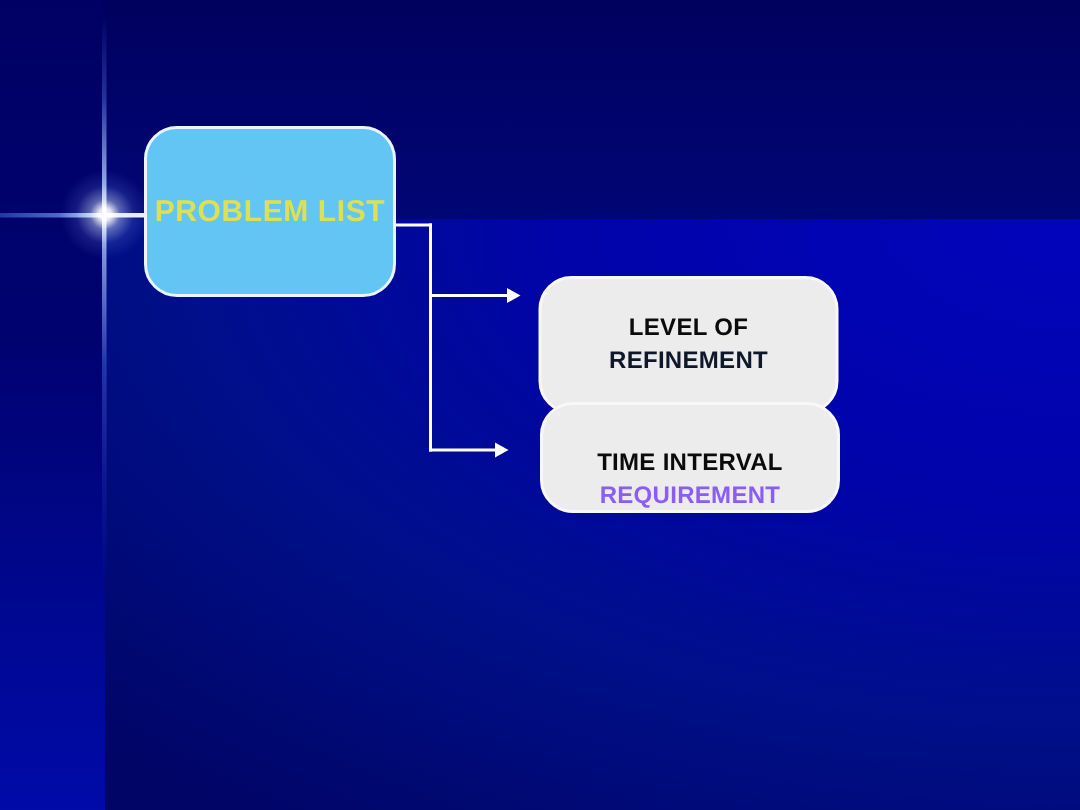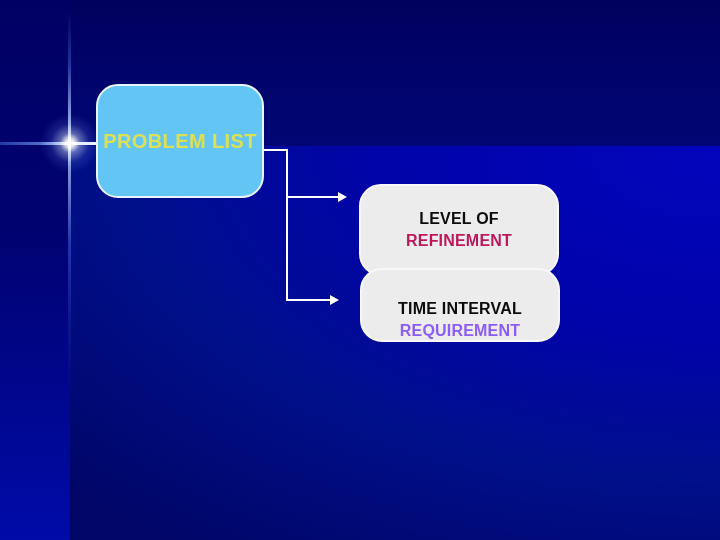--- a/index.html
+++ b/index.html
@@ -78,21 +78,21 @@
   <div class="arrow arrow-level" style="border-left-color: rgb(255, 255, 255);"></div>
   <div class="line c-branch-time" style="background-color: rgb(255, 255, 255);"></div>
   <div class="arrow arrow-time" style="border-left-color: rgb(255, 255, 255);"></div>
 
   <div class="node problem-box" style="background-color: rgb(98, 197, 243);">
     <span style="color: rgb(220, 224, 85);">PROBLEM LIST</span>
   </div>
 
   <div class="node gray-box level-box" style="background-color: rgb(236, 236, 236);">
     <span style="color: rgb(11, 11, 11);">LEVEL OF</span>
-    <span style="color: #be185d;">REFINEMENT</span>
+    <span style="color: #0f172a;">REFINEMENT</span>
   </div>
 
   <div class="node gray-box time-box" style="background-color: rgb(236, 236, 236);">
     <span style="color: rgb(11, 11, 11); margin-top: 30px;">TIME INTERVAL</span>
     <span style="color: #8b5cf6;">REQUIREMENT</span>
   </div>
 
 </div>
 
 </body></html>

